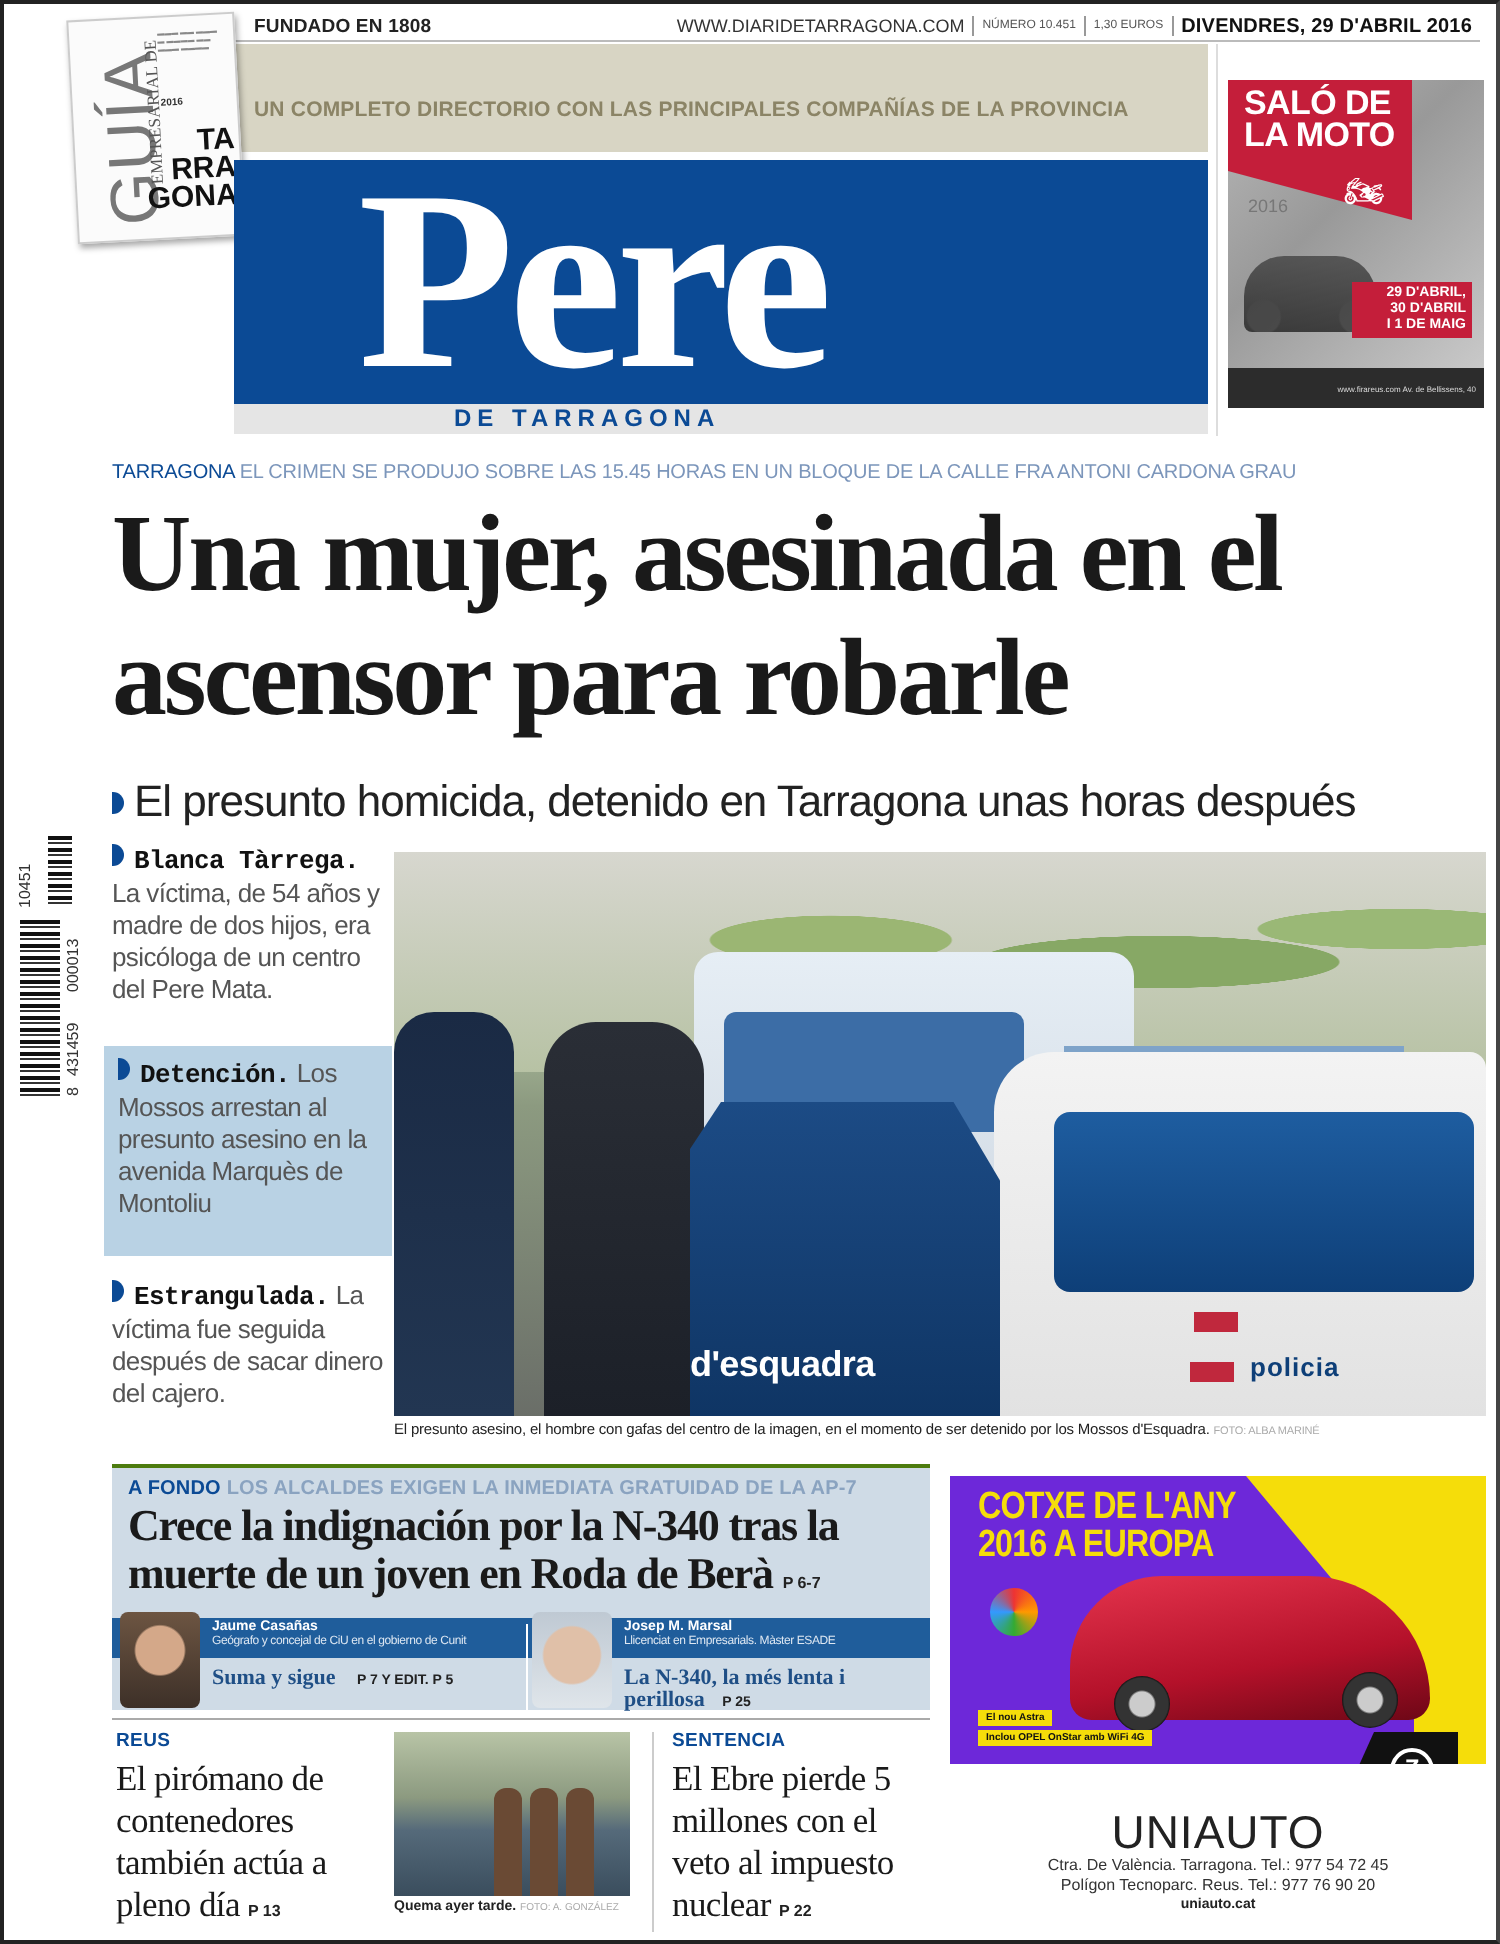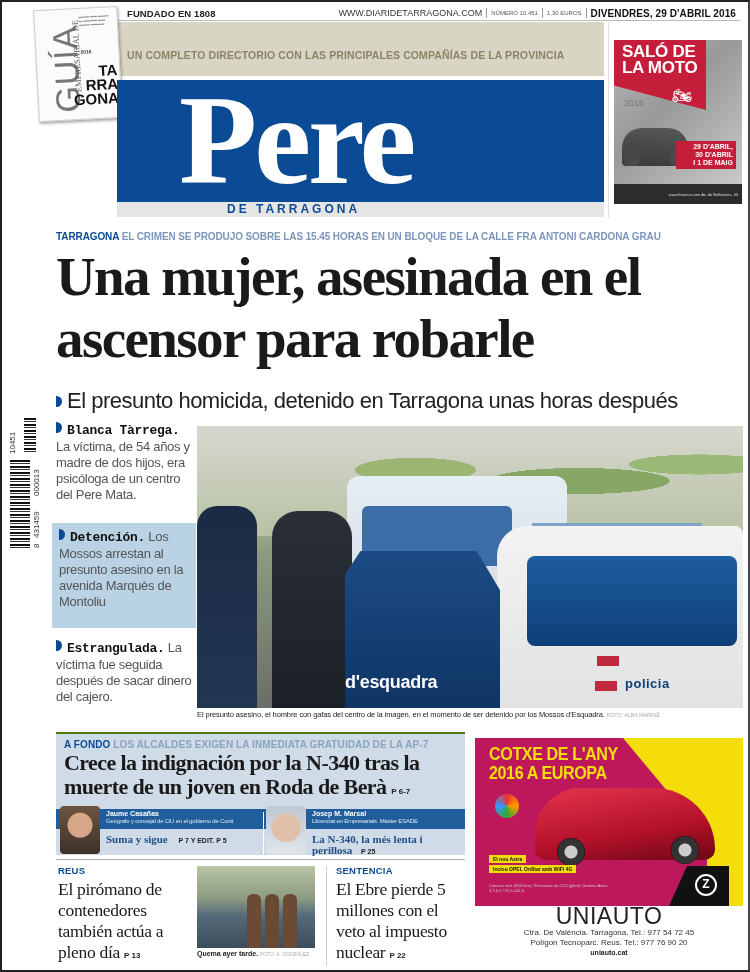--- a/index.html
+++ b/index.html
@@ -43,21 +43,21 @@
   .moto-ad .bike-icon { position: absolute; top: 46px; left: 58px; font-size: 16px; color: #fff; }
   .moto-ad .bike-shape { position: absolute; top: 88px; left: 8px; width: 66px; height: 38px; border-radius: 20px 20px 4px 4px; background: radial-gradient(circle at 15% 80%, #333 0 8px, transparent 9px), radial-gradient(circle at 85% 80%, #333 0 8px, transparent 9px), linear-gradient(#444,#222); opacity: 0.8; }
   .moto-ad .dates { position: absolute; top: 101px; left: 62px; width: 60px; background: #c41e3a; color: #fff; font-size: 7px; font-weight: bold; line-height: 8px; padding: 2px 3px; text-align: right; }
   .moto-ad .footer { position: absolute; bottom: 0; left: 0; width: 100%; height: 20px; background: #2c2c2c; color: #fff; font-size: 7px; display: flex; align-items: center; padding: 0 4px; gap: 4px; }
   .moto-ad .footer .logo { color: #c41e3a; font-weight: bold; font-size: 8px; margin-top: 39px; }
   .moto-ad .footer .logo b { color: #fff; font-weight: normal; }
   .moto-ad .footer .info { font-size: 4px; line-height: 5px; color: #ddd; margin-left: auto; }
   .right-divider { position: absolute; top: 22px; left: 608px; width: 1px; height: 196px; background: #ddd; }
 
   
-  .kicker-line { position: absolute; top: 231px; left: 56px; font-size: 10px; font-weight: bold; color: #0b4a95; letter-spacing: -0.1px; white-space: nowrap; text-align: right; }
+  .kicker-line { position: absolute; top: 231px; left: 56px; font-size: 10px; font-weight: normal; color: #0b4a95; letter-spacing: -0.1px; white-space: nowrap; text-align: right; }
   .kicker-line .rest { color: #7c96bb; }
   .lead-headline { position: absolute; top: 246px; left: 56px; width: 690px; font-family: "Liberation Serif", serif; font-weight: bold; font-size: 55px; line-height: 62px; letter-spacing: -1.6px; color: #1a1a1a; }
   .lead-sub { position: absolute; top: 388px; left: 56px; font-size: 22px; color: #222; letter-spacing: -0.5px; white-space: nowrap; }
   .bullet { display: inline-block; width: 6px; height: 11px; background: #0b4a95; border-radius: 0 6px 6px 0; margin-right: 5px; vertical-align: 1px; }
 
   
   .barcode { position: absolute; top: 418px; left: 6px; width: 40px; height: 130px; }
   .barcode .bars { position: absolute; left: 0; top: 0; width: 36px; height: 130px; background: repeating-linear-gradient(180deg,#111 0 2px,#fff 2px 3px,#333 3px 4px,#fff 4px 6px); }
   .barcode .bars.top { left: 18px; width: 12px; height: 36px; top: 0; }
   .barcode .bars.main { left: 4px; width: 20px; top: 42px; height: 88px; }
@@ -109,21 +109,21 @@
   .story .label { display: block; font-family: "Liberation Sans", sans-serif; font-weight: bold; font-size: 9.5px; color: #0b4a95; line-height: 12px; margin-bottom: 2px; letter-spacing: 0.2px; }
   .story.reus { left: 58px; width: 130px; }
   .story.sent { left: 336px; width: 130px; }
   .fire-photo { position: absolute; top: 866px; left: 197px; width: 118px; height: 82px; background: linear-gradient(180deg,#b8c4a6 0%,#8c9a80 40%,#556a7a 60%,#3a4d5d 100%); overflow: hidden; }
   .fire-photo .ff { position: absolute; bottom: 0; width: 14px; height: 54px; background: #6a4a34; border-radius: 6px 6px 0 0; }
   .fire-caption { position: absolute; top: 950px; left: 197px; font-size: 7px; font-weight: bold; color: #222; white-space: nowrap; }
   .fire-caption .credit { font-weight: normal; color: #aaa; font-size: 5px; }
   .vdiv { position: absolute; top: 866px; left: 326px; width: 1px; height: 100px; background: #ccc; }
 
   
-  .opel { position: absolute; top: 738px; left: 475px; width: 268px; height: 168px; background: #be185d; overflow: hidden; }
+  .opel { position: absolute; top: 738px; left: 475px; width: 268px; height: 144px; background: #6d28d9; overflow: hidden; }
   .opel .yellow { position: absolute; top: 0; right: 0; width: 120px; height: 168px; background: #f5dd0a; clip-path: polygon(45% 0,100% 0,100% 100%,70% 100%,70% 60%,0 0); }
   .opel .yellow-tri { position: absolute; top: 0; right: 0; width: 110px; height: 90px; background: #f5dd0a; clip-path: polygon(30% 0,100% 0,100% 100%); }
   .opel .headline { position: absolute; top: 6px; left: 14px; font-size: 19px; font-weight: bold; color: #f5dd0a; line-height: 19px; letter-spacing: -0.5px; font-family: "Liberation Sans", sans-serif; transform: scaleX(0.85); transform-origin: left; }
   .opel .car { position: absolute; top: 50px; left: 60px; width: 180px; height: 72px; background: linear-gradient(170deg,#e5344d 0%,#b4112a 60%,#6d0716 100%); border-radius: 60px 80px 14px 14px; }
   .opel .wheel { position: absolute; width: 28px; height: 28px; border-radius: 50%; background: radial-gradient(circle,#ccc 0 6px,#333 7px 13px,#111 14px); }
   .opel .badge { position: absolute; top: 56px; left: 20px; width: 24px; height: 24px; border-radius: 50%; background: conic-gradient(#e33,#f90,#3a3,#39f,#e33); }
   .opel .tag { position: absolute; left: 14px; background: #f5dd0a; color: #111; font-size: 5px; font-weight: bold; padding: 1px 4px; }
   .opel .small { position: absolute; top: 145px; left: 14px; font-size: 4px; color: #ccc; line-height: 5px; width: 120px; }
   .opel .logo-box { position: absolute; top: 128px; right: 14px; width: 60px; height: 40px; background: #111; clip-path: polygon(30% 0,100% 0,100% 100%,0 100%); }
   .opel .logo { position: absolute; top: 136px; right: 26px; width: 22px; height: 22px; border: 2px solid #fff; border-radius: 50%; color: #fff; font-size: 12px; text-align: center; line-height: 17px; font-weight: bold; }

